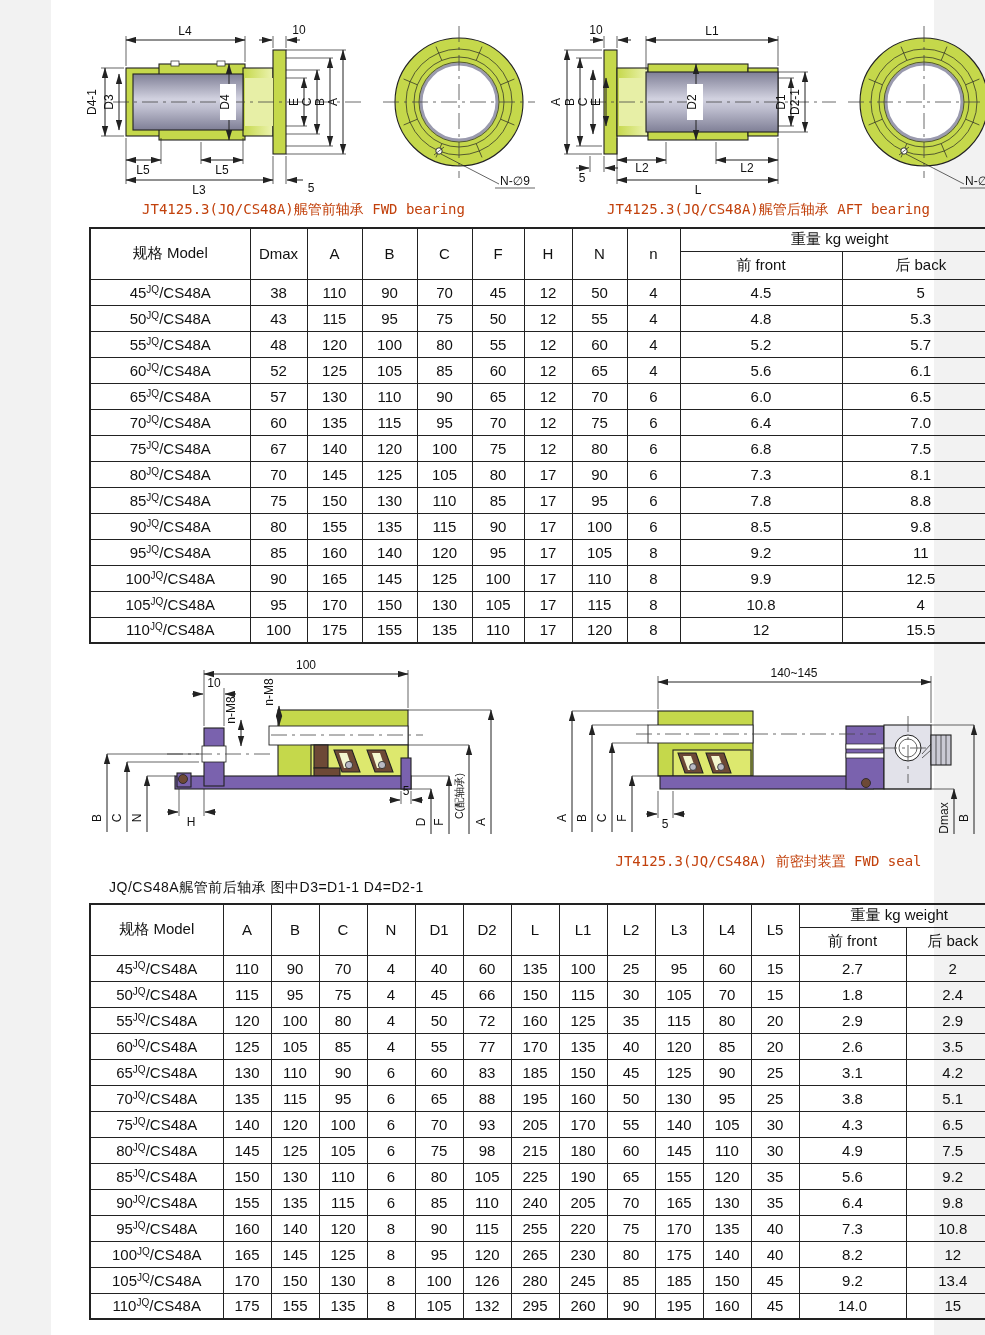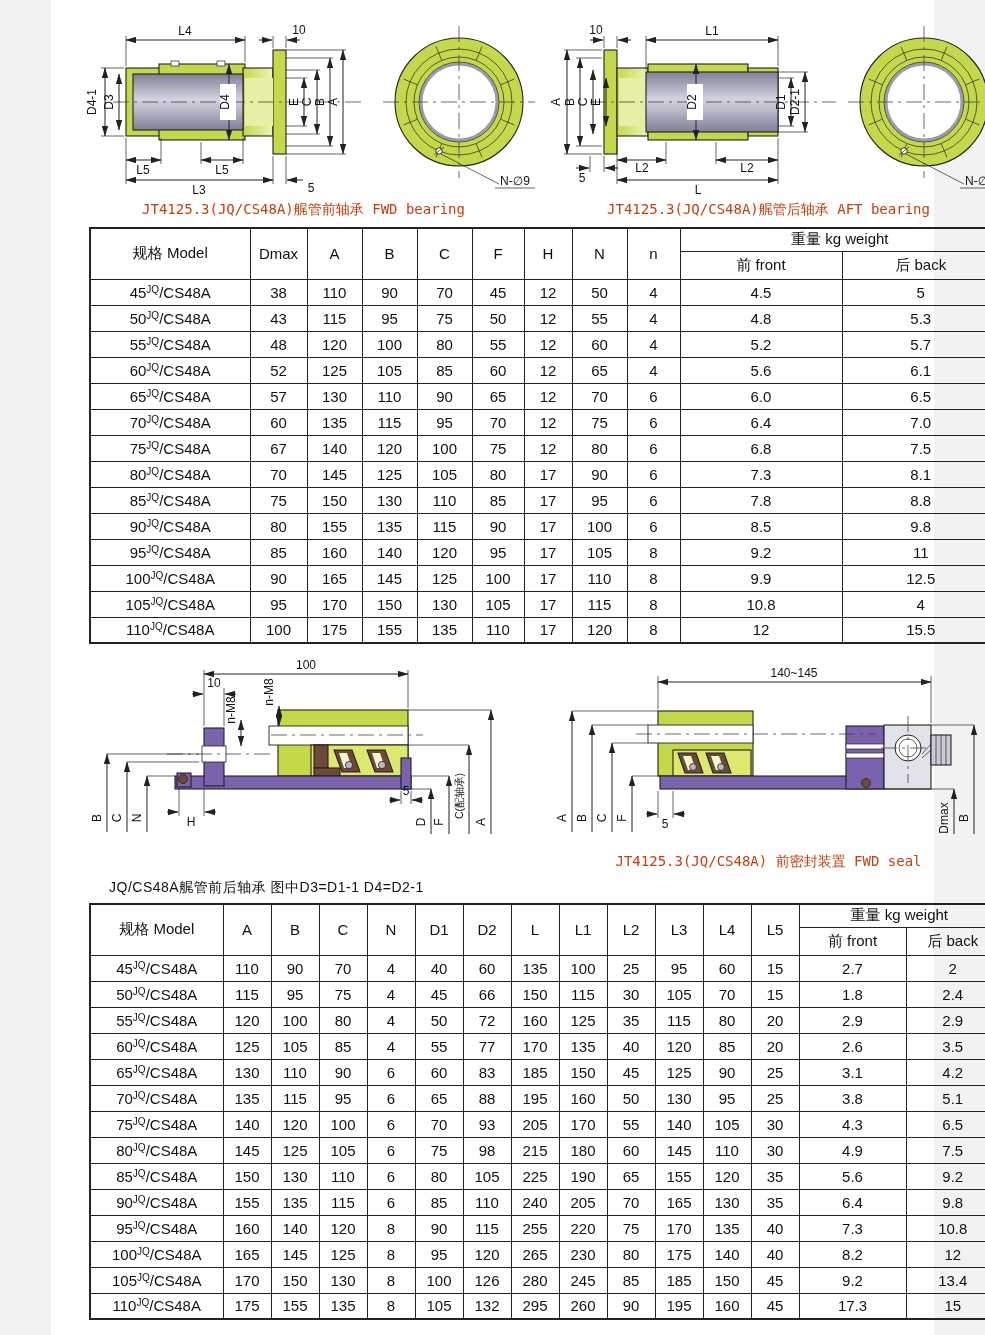--- a/index.html
+++ b/index.html
@@ -856,19 +856,19 @@
           <td>135</td>
           <td>8</td>
           <td>105</td>
           <td>132</td>
           <td>295</td>
           <td>260</td>
           <td>90</td>
           <td>195</td>
           <td>160</td>
           <td>45</td>
-          <td>17.3</td>
+          <td>14.0</td>
           <td>15</td>
         </tr>
       </tbody>
   </table>
 
 </div>
 
 </body></html>

